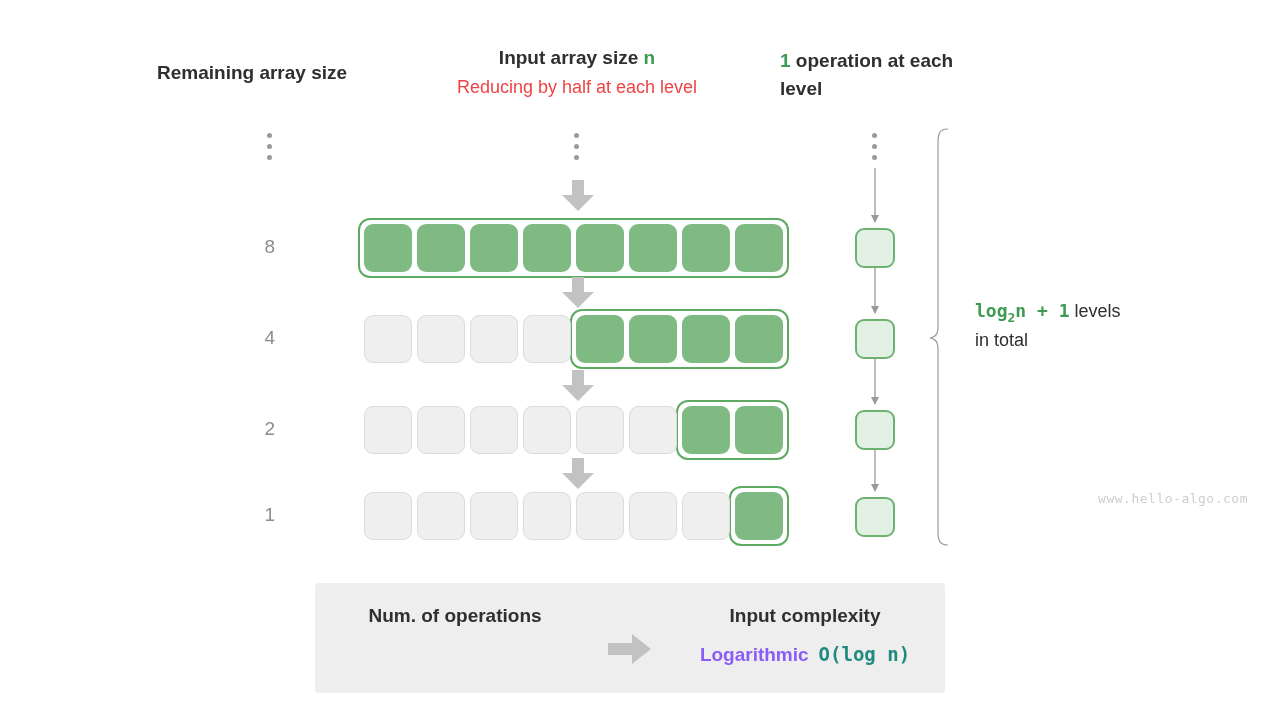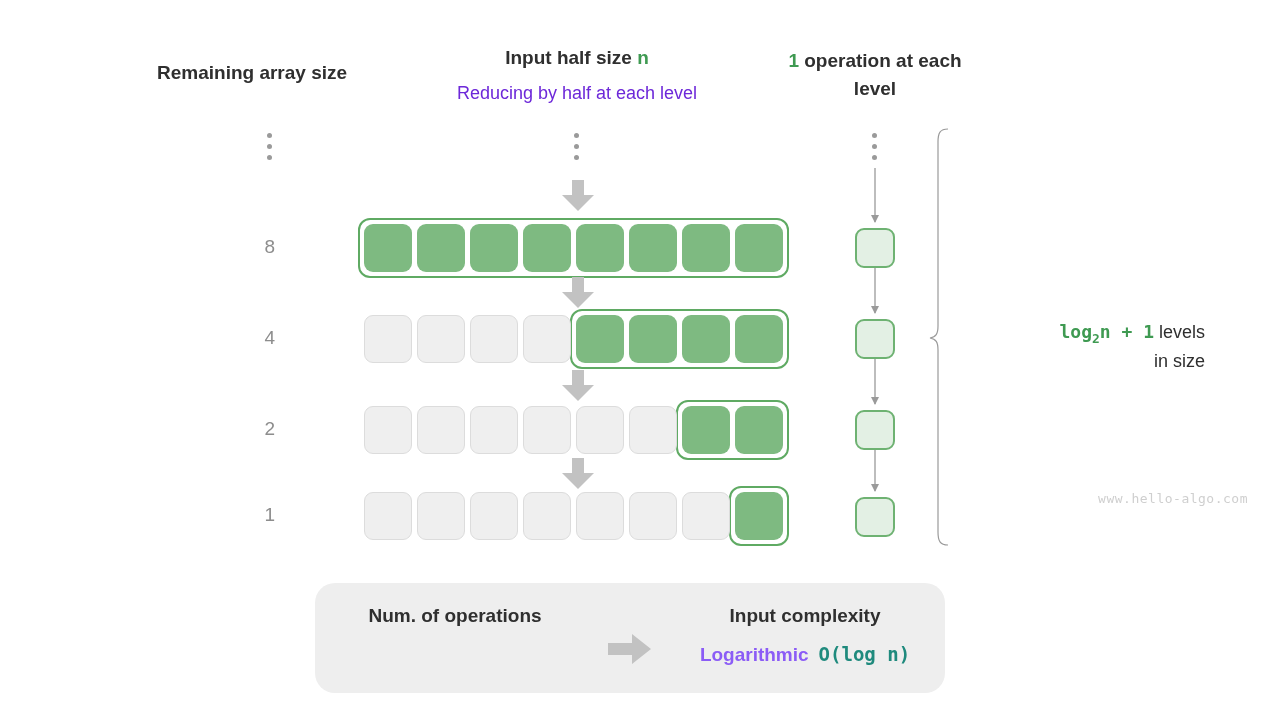--- a/index.html
+++ b/index.html
@@ -15,23 +15,23 @@
   
   .hdr-left{
     position:absolute;left:157px;top:62px;width:230px;
     font-size:19px;font-weight:bold;color:#2f2f2f;text-align:left;
     white-space:nowrap;
   }
   .hdr-mid{
     position:absolute;left:377px;top:47px;width:400px;text-align:center;
   }
   .hdr-mid .l1{font-size:19px;font-weight:bold;color:#2f2f2f;white-space:nowrap;}
-  .hdr-mid .l2{font-size:18px;color:#6d28d9;margin-top:14px;white-space:nowrap;}
+  .hdr-mid .l2{font-size:18px;color:#ef4444;margin-top:8px;white-space:nowrap;}
   .hdr-right{
-    position:absolute;left:780px;top:47px;width:190px;text-align:center;
+    position:absolute;left:780px;top:47px;width:190px;
     font-size:19px;font-weight:bold;color:#2f2f2f;line-height:1.45;
   }
   .green{color:#3f9a52;}
   .mono-green{
     font-family:"DejaVu Sans Mono", monospace;
     color:#3f9a52;font-weight:bold;
   }
 
   
   .dots{position:absolute;display:flex;flex-direction:column;gap:6px;align-items:center;}
@@ -66,28 +66,28 @@
   .opbox{
     position:absolute;width:40px;height:40px;border-radius:9px;
     box-sizing:border-box;background:#e3f0e4;border:2px solid #6eb272;
   }
 
   
   .connectors{position:absolute;left:0;top:0;width:1280px;height:720px;pointer-events:none;}
 
   
   .brace-text{
-    position:absolute;left:975px;top:318px;width:230px;text-align:right;
+    position:absolute;left:975px;top:297px;width:230px;text-align:left;
     font-size:18px;color:#2f2f2f;line-height:1.5;
   }
 
   
   .summary{
     position:absolute;left:315px;top:583px;width:630px;height:110px;
-    background:#eeeeee;border-radius:20px;
+    background:#eeeeee;border-radius:4px;
   }
   .sum-col{
     position:absolute;top:22px;text-align:center;
   }
   .sum-col .t1{font-size:19px;font-weight:bold;color:#2f2f2f;white-space:nowrap;}
   .sum-col .t2{margin-top:16px;font-size:19px;font-weight:bold;white-space:nowrap;}
   .sum-left{left:0px;width:280px;}
   .sum-right{left:350px;width:280px;}
   .teal{color:#8b5cf6;}
   .mono-teal{font-family:"DejaVu Sans Mono", monospace;color:#1f8a7d;font-weight:bold;}
@@ -103,21 +103,21 @@
   sub{font-size:0.72em;}
 </style>
 </head>
 <body>
 
 <div class="stage">
 
   <div class="hdr-left">Remaining array size</div>
 
   <div class="hdr-mid">
-    <div class="l1"><span>Input half size </span><span class="green">n</span></div>
+    <div class="l1"><span>Input array size </span><span class="green">n</span></div>
     <div class="l2">Reducing by half at each level</div>
   </div>
 
   <div class="hdr-right"><span class="green">1</span><span> operation at each level</span></div>
 
   <div class="dots" style="left:267px;top:133px;">
     <i></i>
     <i></i>
     <i></i>
   </div>
@@ -209,21 +209,21 @@
              C 938,541 940,545 948,545" fill="none" stroke="#9a9a9a" stroke-width="1.2"></path>
   </svg>
 
   <div class="opbox" style="left:855px;top:228px;"></div>
   <div class="opbox" style="left:855px;top:319px;"></div>
   <div class="opbox" style="left:855px;top:410px;"></div>
   <div class="opbox" style="left:855px;top:497px;"></div>
 
   <div class="brace-text">
     <div><span class="mono-green"><span>log</span><sub>2</sub><span>n + 1</span></span><span> levels</span></div>
-    <div>in size</div>
+    <div>in total</div>
   </div>
 
   <div class="summary">
     <div class="sum-col sum-left">
       <div class="t1">Num. of operations</div>
     </div>
 
     <svg class="sum-arrow" viewBox="0 0 44 32">
       <polygon points="0,10 24,10 24,1 43,16 24,31 24,22 0,22" fill="#c2c2c2"></polygon>
     </svg>

